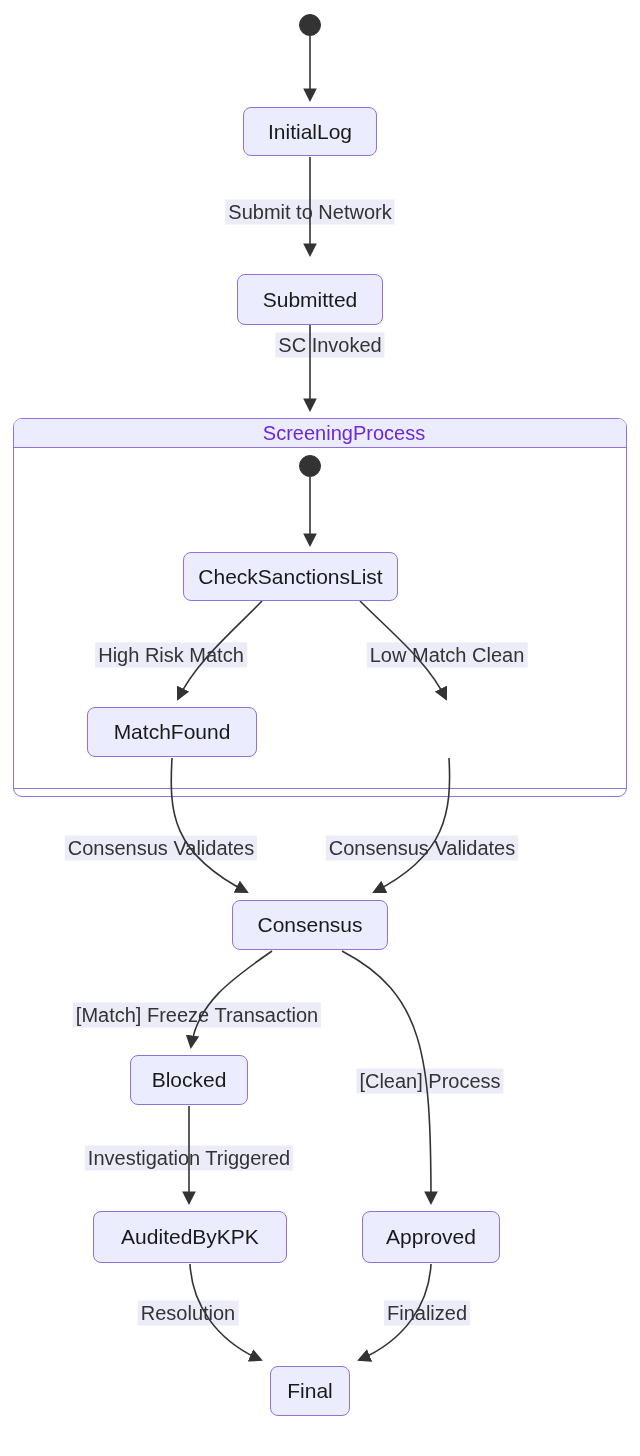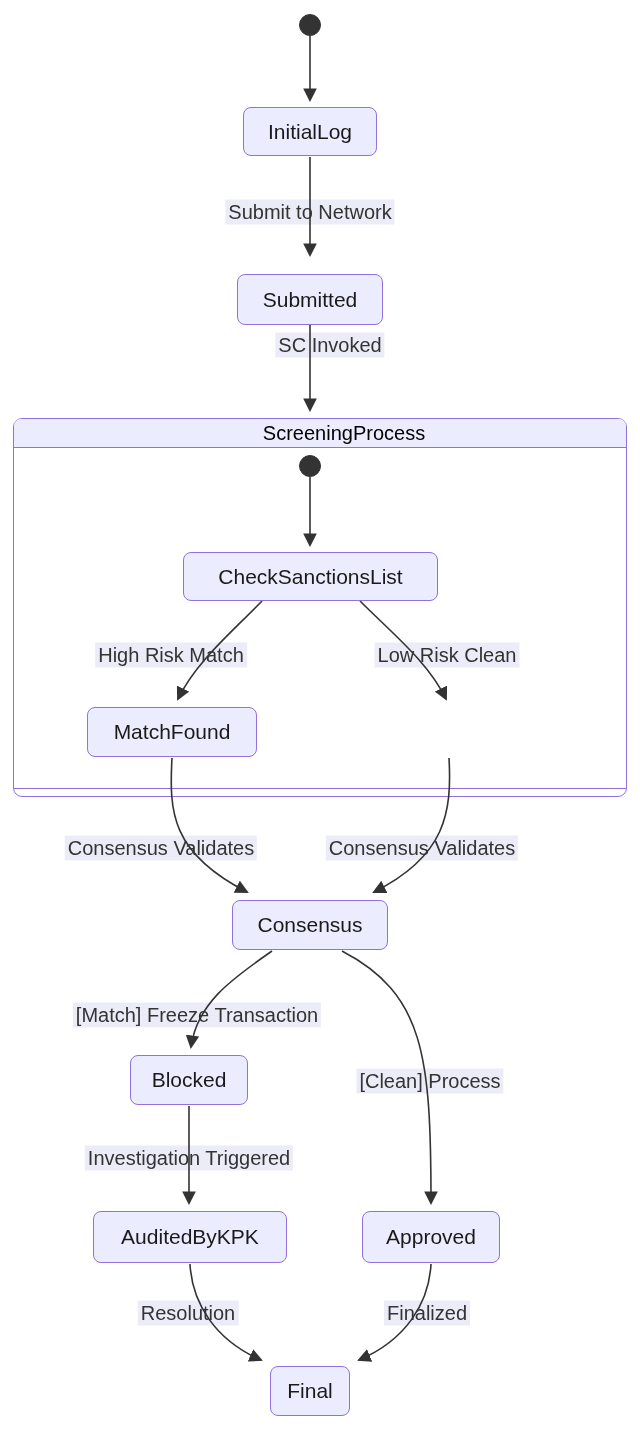--- a/index.html
+++ b/index.html
@@ -23,21 +23,21 @@
     z-index: 1;
   }
   .composite-title {
     box-sizing: border-box;
     height: 29px;
     background: #ECECFF;
     border-bottom: 1.5px solid #9370DB;
     border-radius: 7px 7px 0 0;
     display: flex; align-items: center; justify-content: center;
     font-size: 20px;
-    color: #000000;
+    color: #6d28d9;
     padding-left: 48px;
   }
   .composite-innerline {
     position: absolute;
     left: 0; right: 0; bottom: 7px;
     border-bottom: 1.5px solid #9370DB;
   }
   
   .edge-label {
     position: absolute;
@@ -75,21 +75,21 @@
     width: 22px; height: 22px;
     border-radius: 50%;
     background: #333333;
     border: 1px solid #333333;
     box-sizing: border-box;
     z-index: 4;
   }
   
   .n-initial    { left: 243px; top: 107px;  width: 134px; height: 49px; }
   .n-submitted  { left: 237px; top: 274px;  width: 146px; height: 51px; }
-  .n-check      { left: 183px; top: 552px;  width: 255px; height: 49px; }
+  .n-check      { left: 183px; top: 552px;  width: 215px; height: 49px; }
   .n-match      { left: 87px;  top: 707px;  width: 170px; height: 50px; }
   .n-nomatch    { left: 346px; top: 707px;  width: 207px; height: 50px; }
   .n-committed  { left: 232px; top: 900px;  width: 156px; height: 50px; }
   .n-blocked    { left: 130px; top: 1055px; width: 118px; height: 50px; }
   .n-audited    { left: 93px;  top: 1211px; width: 194px; height: 52px; }
   .n-approved   { left: 362px; top: 1211px; width: 138px; height: 52px; }
   .n-final      { left: 270px; top: 1366px; width: 80px;  height: 50px; }
   .s-top        { left: 299px; top: 14px; }
   .s-inner      { left: 299px; top: 455px; }
   
@@ -111,21 +111,21 @@
 <div class="canvas">
 
   <div class="composite">
     <div class="composite-title">ScreeningProcess</div>
     <div class="composite-innerline"></div>
   </div>
 
   <div class="edge-label l-submit">Submit to Network</div>
   <div class="edge-label l-invoked">SC Invoked</div>
   <div class="edge-label l-high">High Risk Match</div>
-  <div class="edge-label l-low">Low Risk Clean</div>
+  <div class="edge-label l-low">Low Match Clean</div>
   <div class="edge-label l-cons-left">Consensus Validates</div>
   <div class="edge-label l-cons-right">Consensus Validates</div>
   <div class="edge-label l-freeze">[Match] Freeze Transaction</div>
   <div class="edge-label l-clean">[Clean] Process</div>
   <div class="edge-label l-invest">Investigation Triggered</div>
   <div class="edge-label l-resolution">Resolution</div>
   <div class="edge-label l-finalized">Finalized</div>
 
   <svg class="edges-svg" viewBox="0 0 640 1456" xmlns="http://www.w3.org/2000/svg">
     <defs>

